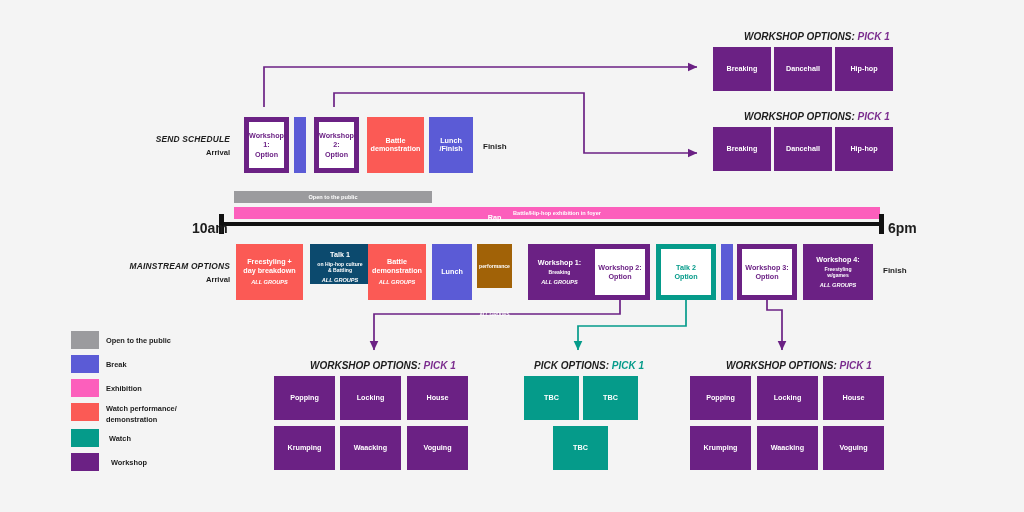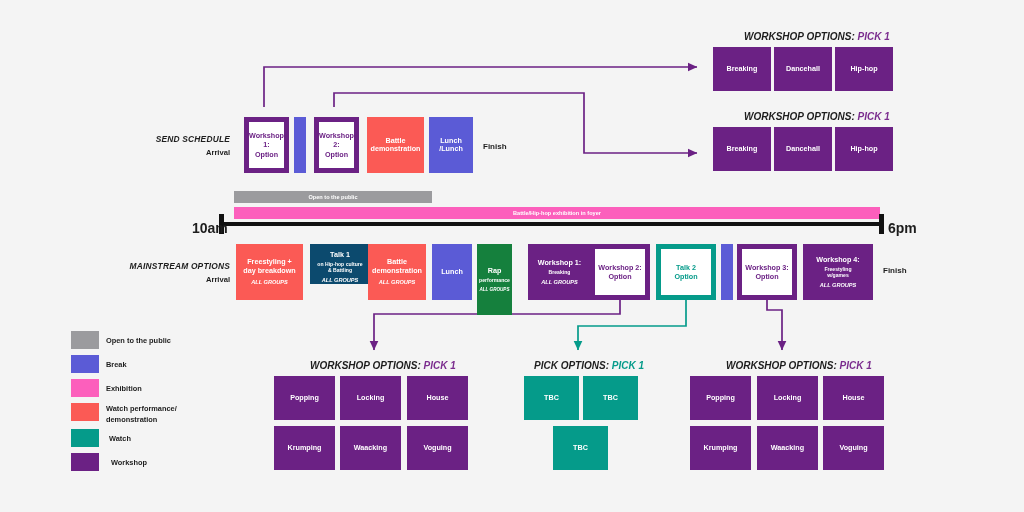--- a/index.html
+++ b/index.html
@@ -159,21 +159,21 @@
   </div>
 </div>
 
 <div class="blk" style="left:367px;top:117px;width:57px;height:56px;background:#fb5a55;">
   <span class="t1">Battle</span>
   <span class="t1">demonstration</span>
 </div>
 
 <div class="blk" style="left:429px;top:117px;width:44px;height:56px;background:#5b5bd6;">
   <span class="t1">Lunch</span>
-  <span class="t1">/Lunch</span>
+  <span class="t1">/Finish</span>
 </div>
 
 <div class="finish" style="left:483px;top:142px;">Finish</div>
 
 <div class="blk" style="left:234px;top:191px;width:198px;height:12px;background:#9b9b9e;">
   <span class="barlabel">Open to the public</span>
 </div>
 <div class="blk" style="left:234px;top:207px;width:646px;height:12px;background:#fc5fbc;">
   <span class="barlabel">Battle/Hip-hop exhibition in foyer</span>
 </div>
@@ -205,21 +205,21 @@
 <div class="blk" style="left:368px;top:244px;width:58px;height:56px;background:#fb5a55;">
   <span class="t1">Battle</span>
   <span class="t1">demonstration</span>
   <span class="t3">ALL GROUPS</span>
 </div>
 
 <div class="blk" style="left:432px;top:244px;width:40px;height:56px;background:#5b5bd6;">
   <span class="t1">Lunch</span>
 </div>
 
-<div class="blk" style="left:477px;top:244px;width:35px;height:71px;background:#15803d;">
+<div class="blk" style="left:477px;top:244px;width:35px;height:44px;background:#a16207;gap:39px;">
   <span class="t1">Rap</span>
   <span class="t2">performance</span>
   <span class="t3" style="font-size:4.6px;">ALL GROUPS</span>
 </div>
 
 <div class="blk" style="left:520px;top:244px;width:63px;height:56px;background:#6b2184;margin-left:8px;">
   <span class="t1">Workshop 1:</span>
   <span class="t2">Breaking</span>
   <span class="t3">ALL GROUPS</span>
 </div>

